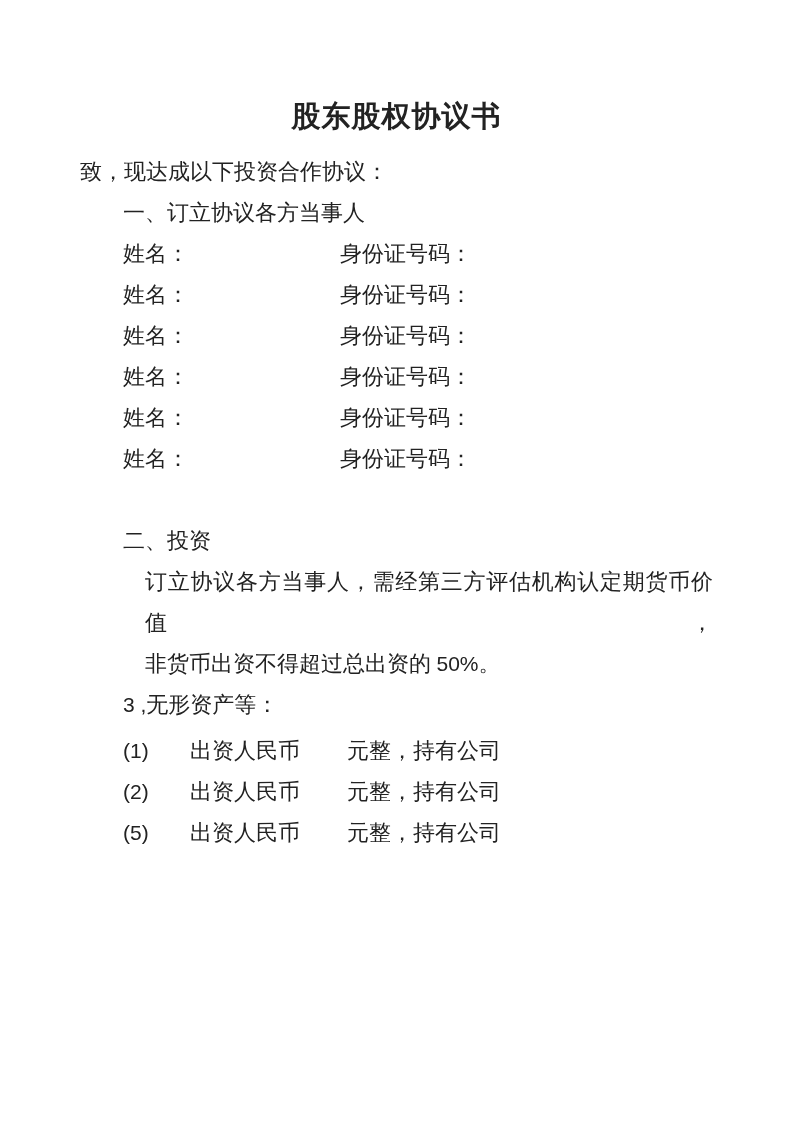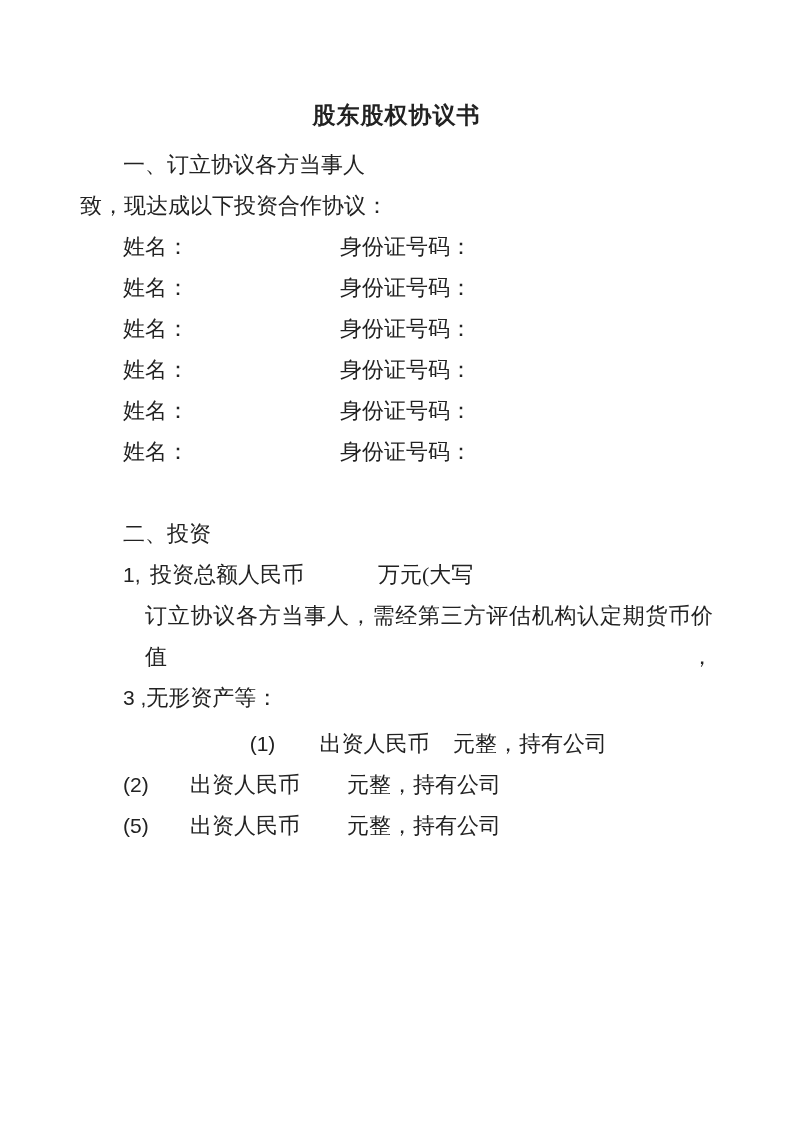--- a/index.html
+++ b/index.html
@@ -8,54 +8,54 @@
     width: 793px;
     height: 1122px;
     background: #ffffff;
     overflow: hidden;
     box-sizing: border-box;
     padding: 92px 80px 0 80px;
     font-family: "Liberation Serif", "DejaVu Serif", serif;
     color: #222222;
   }
   .title {
-    margin: 0 0 4px 0;
-    font-size: 23px;
+    margin: 0 0 11px 0;
+    font-size: 29px;
     line-height: 48px;
     font-weight: 700;
     text-align: center;
     letter-spacing: 1px;
   }
   .t { font-size: 22px; line-height: 41px; }
   .ind { padding-left: 43px; }
   .hang { padding-left: 65px; }
   .jus { text-align: justify; text-align-last: justify; }
   .spacer { height: 41px; }
   .num {
     font-family: "Liberation Sans", "DejaVu Sans", sans-serif;
     font-size: 21px;
   }
   .nw { display: inline-block; width: 27px; }
   .party-row .name { display: inline-block; width: 217px; }
   .blank-amount { display: inline-block; width: 74px; }
   .inv-row { margin-top: 0; }
-  .inv-row.first { margin-top: 5px; text-align: center; }
+  .inv-row.first { margin-top: 5px; }
   .inv-row .inum { display: inline-block; width: 67px; }
   .inv-row .itext1 { display: inline-block; width: 157px; }
 </style>
 </head>
 <body>
 
 <div class="page">
 
   <h1 class="title">股东股权协议书</h1>
 
+  <div class="t">致，现达成以下投资合作协议：</div>
+
   <div class="t ind">一、订立协议各方当事人</div>
-
-  <div class="t">致，现达成以下投资合作协议：</div>
 
   <div class="t ind party-row">
     <span class="name">姓名：</span><span>身份证号码：</span>
   </div>
   <div class="t ind party-row">
     <span class="name">姓名：</span><span>身份证号码：</span>
   </div>
   <div class="t ind party-row">
     <span class="name">姓名：</span><span>身份证号码：</span>
   </div>
@@ -66,25 +66,25 @@
     <span class="name">姓名：</span><span>身份证号码：</span>
   </div>
   <div class="t ind party-row">
     <span class="name">姓名：</span><span>身份证号码：</span>
   </div>
 
   <div class="spacer"></div>
 
   <div class="t ind">二、投资</div>
 
-  <div class="t ind">
-    <span class="num nw">1,</span><span>投资总额人民币</span><span class="blank-amount"></span><span>万元(大写</span>
-  </div>
 
   <div class="t hang jus">订立协议各方当事人，需经第三方评估机构认定期货币价值，</div>
+  <div class="t hang">
+    <span>非货币出资不得超过总出资的 </span><span class="num">50%</span><span>。</span>
+  </div>
 
   <div class="t ind">
     <span class="num">3 ,</span><span>无形资产等：</span>
   </div>
 
   <div class="t ind inv-row first">
     <span class="num inum">(1)</span><span class="itext1">出资人民币</span><span>元整，持有公司</span>
   </div>
   <div class="t ind inv-row">
     <span class="num inum">(2)</span><span class="itext1">出资人民币</span><span>元整，持有公司</span>

